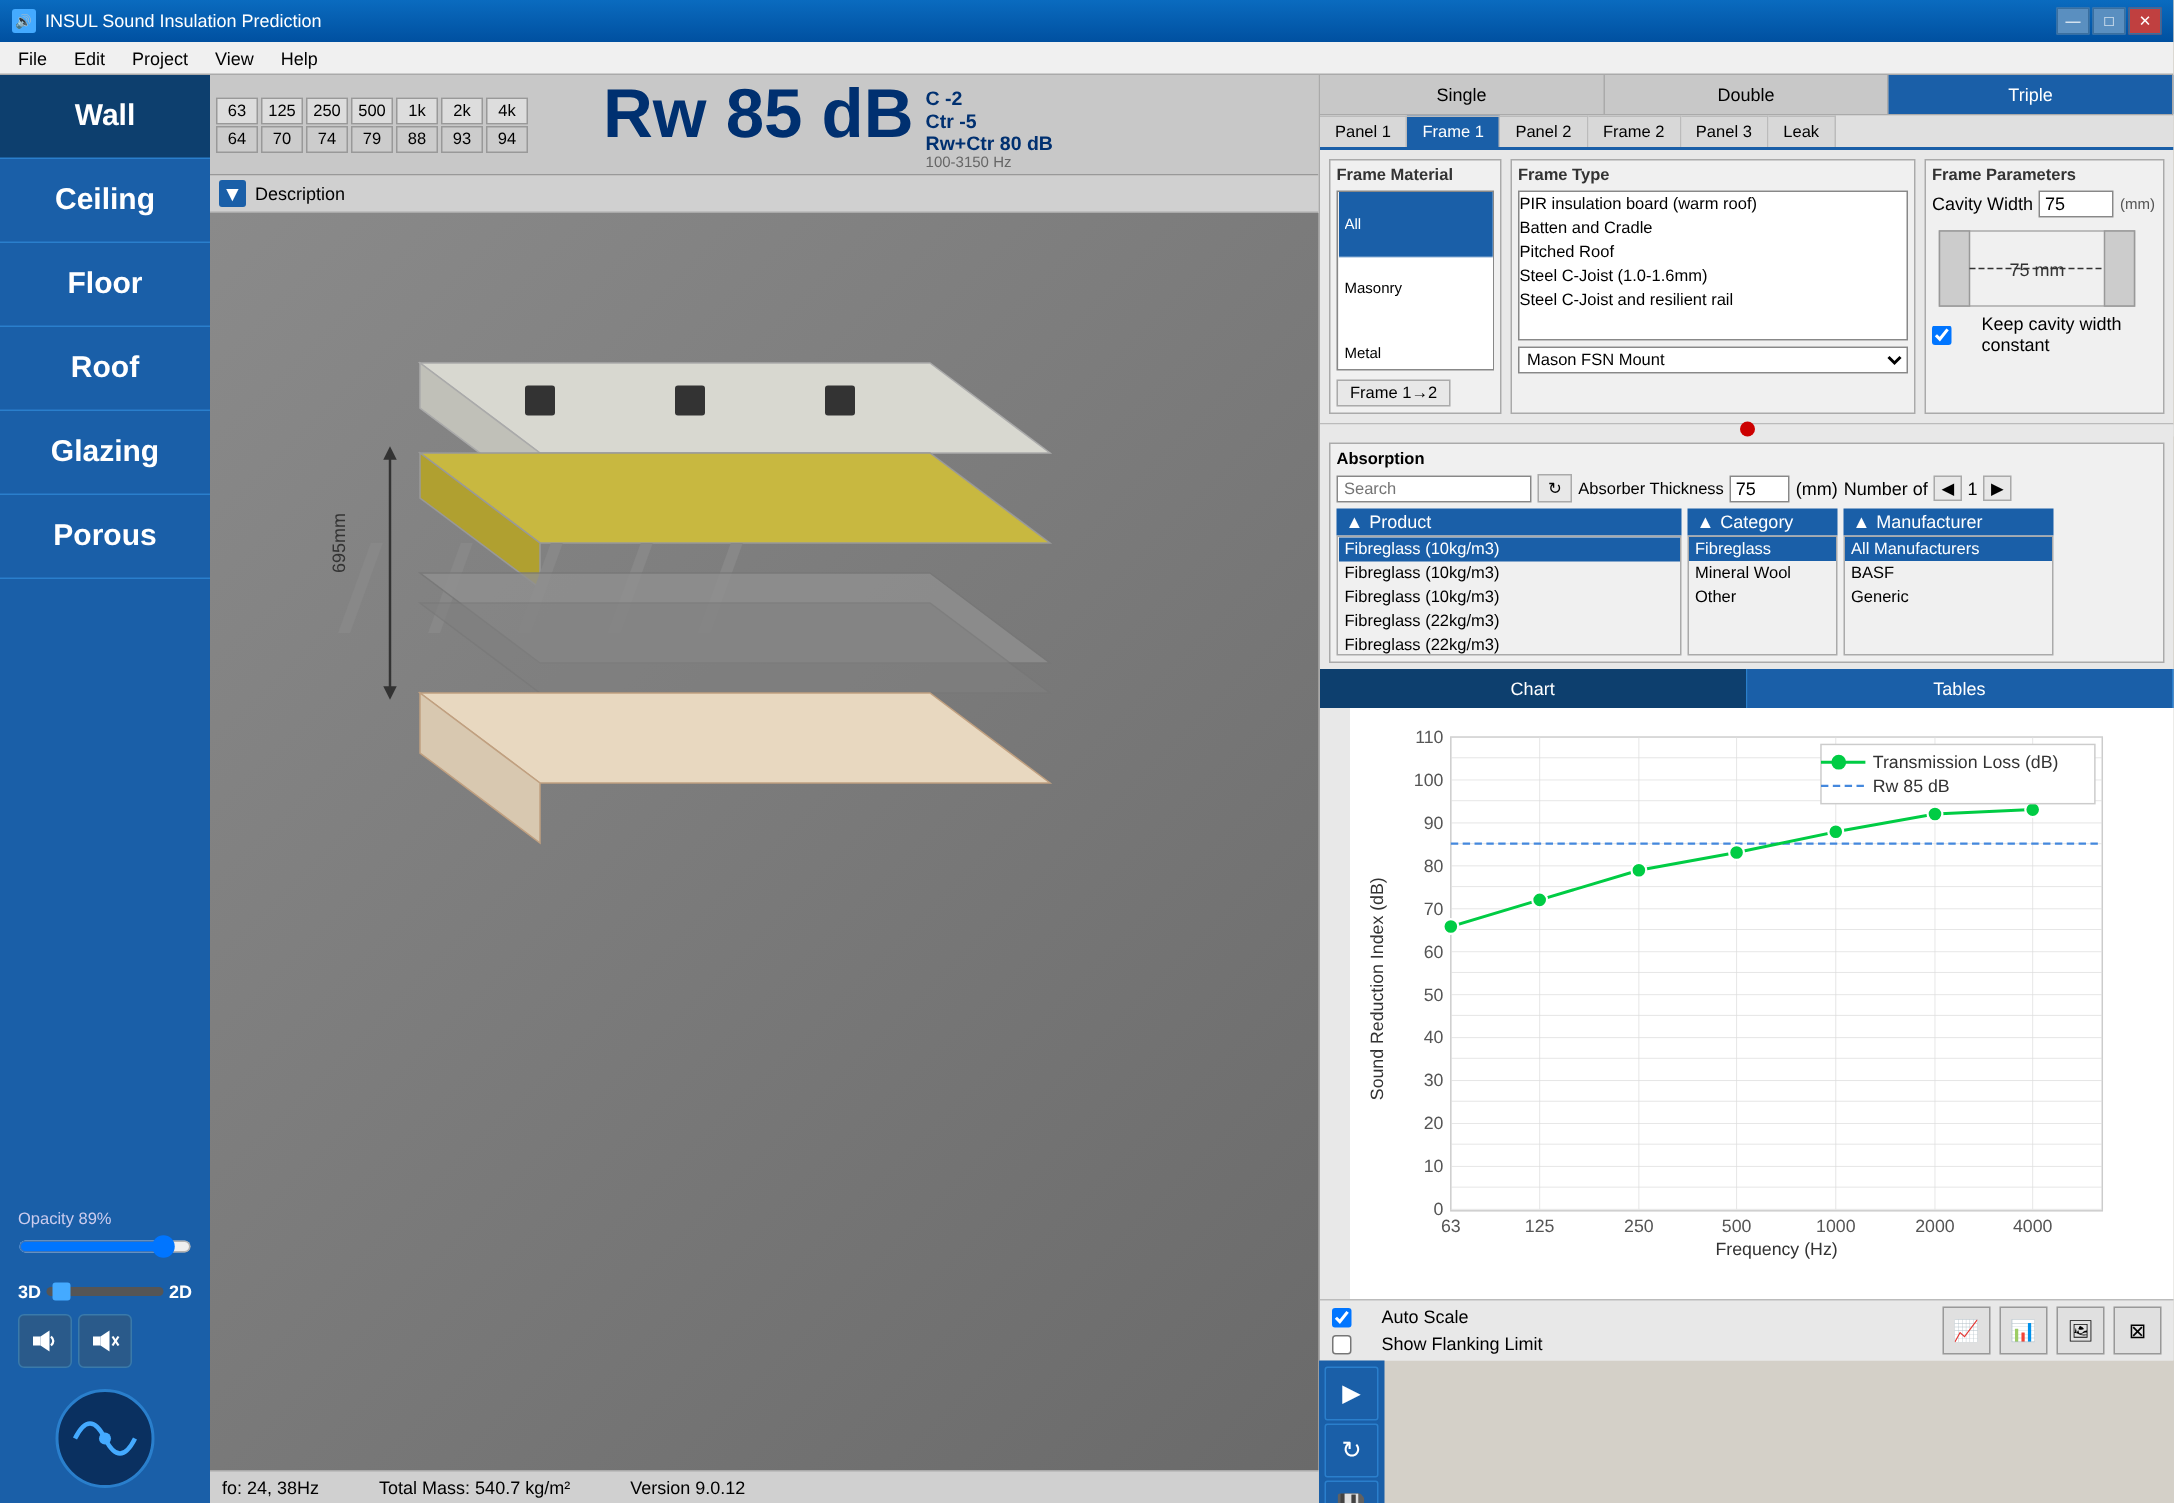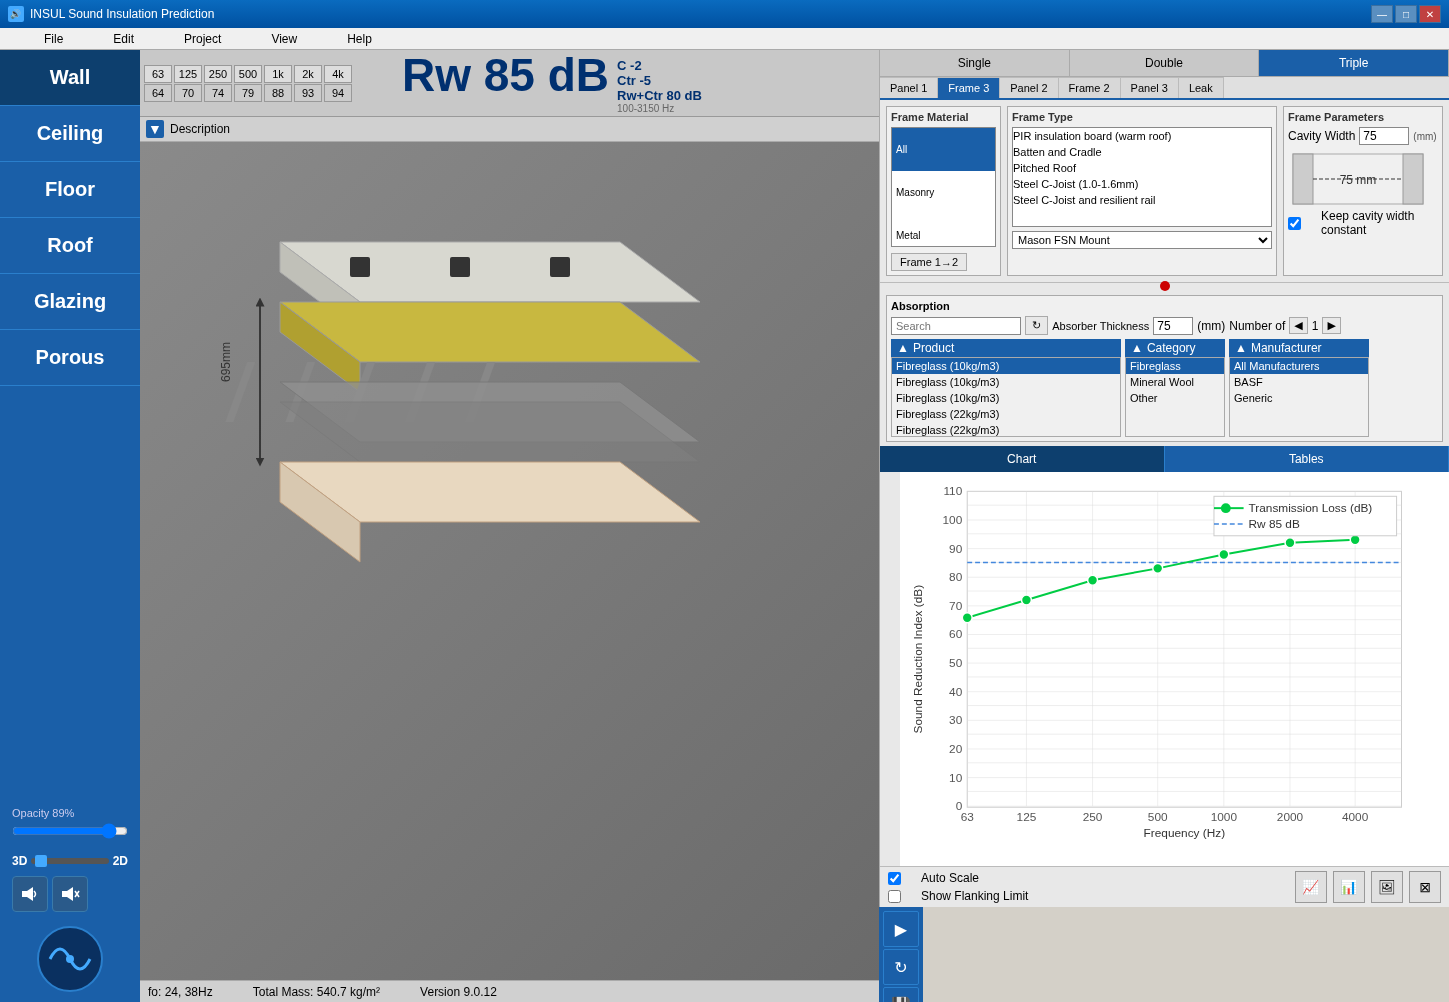--- a/index.html
+++ b/index.html
@@ -25,21 +25,21 @@
     
     .menubar {
       background: #f0f0f0;
       border-bottom: 1px solid #aaa;
       height: 22px;
       display: flex;
       align-items: center;
       padding: 0 4px;
       gap: 2px;
     }
-    .menu-item { padding: 2px 8px; cursor: pointer; font-size: 12px; color: #000; margin-left: 32px; }
+    .menu-item { padding: 2px 8px; cursor: pointer; font-size: 12px; color: #000; }
 
     
     .main-container {
       display: flex;
       height: calc(1002px - 28px - 22px);
     }
 
     
     .sidebar {
       width: 140px;
@@ -514,21 +514,21 @@
     <div class="right-panel">
 
       <div class="main-tabs">
         <div class="main-tab">Single</div>
         <div class="main-tab">Double</div>
         <div class="main-tab active">Triple</div>
       </div>
 
       <div class="panel-tabs">
         <div class="panel-tab">Panel 1</div>
-        <div class="panel-tab active">Frame 3</div>
+        <div class="panel-tab active">Frame 1</div>
         <div class="panel-tab">Panel 2</div>
         <div class="panel-tab">Frame 2</div>
         <div class="panel-tab">Panel 3</div>
         <div class="panel-tab">Leak</div>
       </div>
 
       <div class="frame-config">
 
         <div class="config-section frame-material-list">
           <div class="config-title">Frame Material</div>

